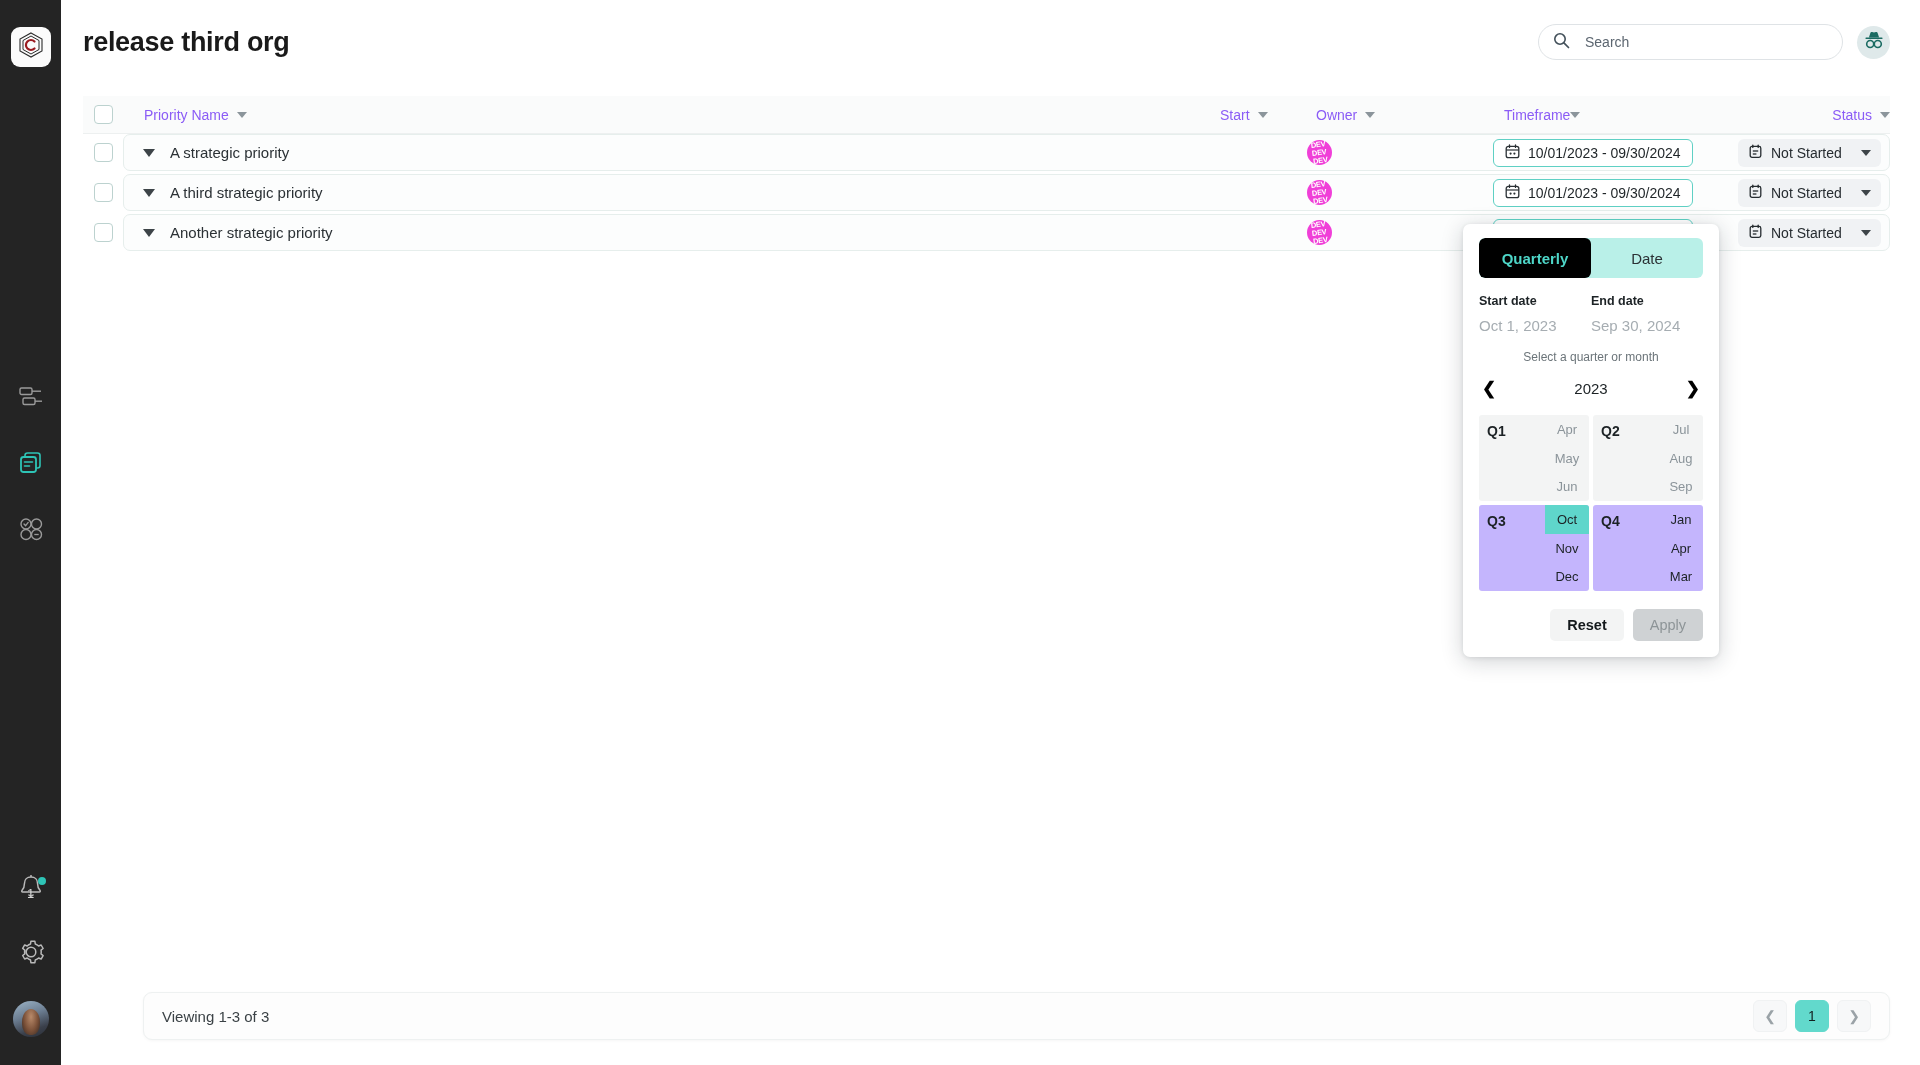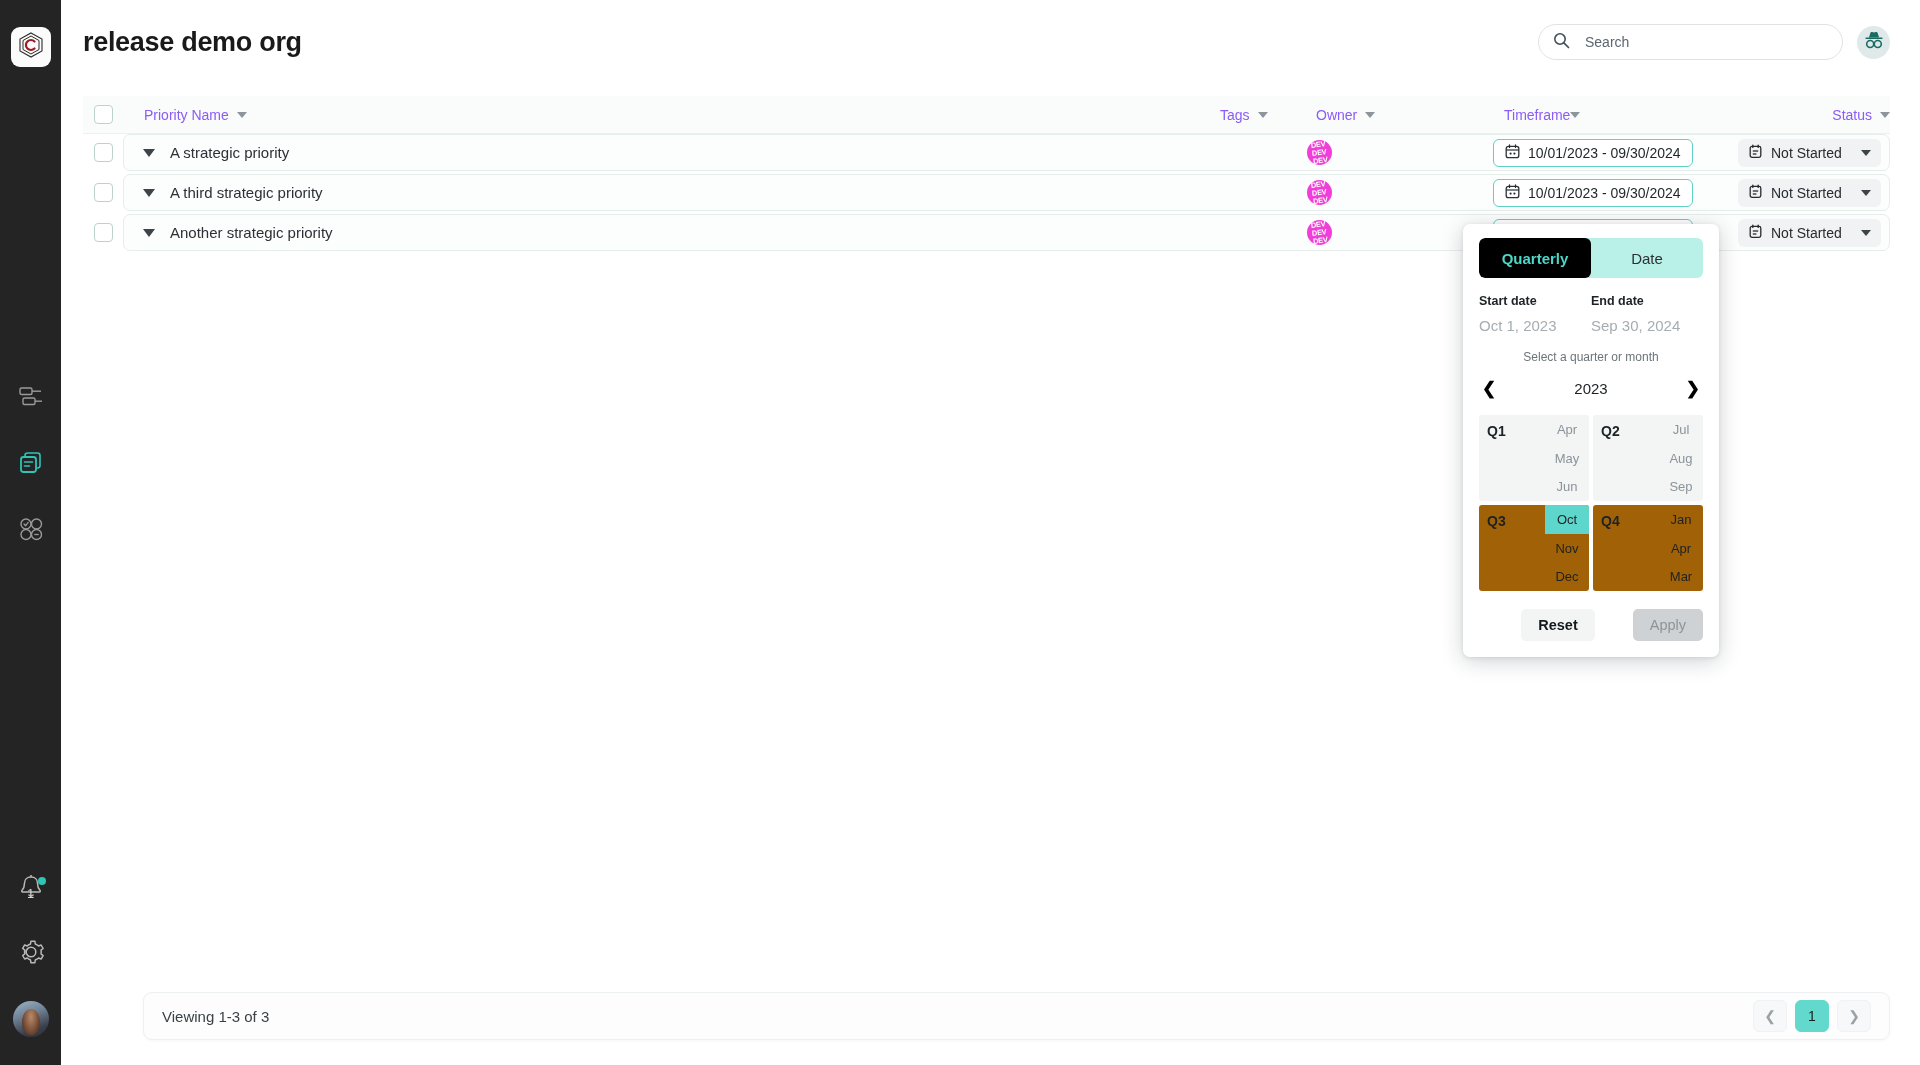--- a/index.html
+++ b/index.html
@@ -168,21 +168,21 @@
   .dp-hint { text-align: center; font-size: 12px; color: #6b7479; margin-bottom: 16px; }
   .yearnav { display: flex; align-items: center; justify-content: space-between; margin-bottom: 18px; padding: 0 3px;}
   .yearnav .nv { font-size: 17px; color: #000; cursor: pointer; line-height: 1; font-weight: bold;}
   .yearnav .yr { font-size: 15px; color: #1c2225; }
 
   .qgrid { display: grid; grid-template-columns: 1fr 1fr; gap: 4px; }
   .qbox {
     display: flex; border-radius: 3px; overflow: hidden;
     background: #f3f4f4; height: 86px;
   }
-  .qbox.hl { background: #a16207; }
+  .qbox.hl { background: #c4b5fd; }
   .qlabel {
     flex: 1; display: flex; align-items: flex-start; padding: 8px 0 0 8px;
     font-size: 14px; font-weight: bold; color: #1c2225;
   }
   .qbox.dim .qlabel { color: #1c2225; }
   .months { width: 44px; display: flex; flex-direction: column; }
   .months div {
     flex: 1; display: flex; align-items: center; justify-content: center;
     font-size: 13px; color: #8b949a; cursor: pointer;
   }
@@ -192,21 +192,20 @@
   .dp-actions { display: flex; justify-content: flex-end; gap: 9px; margin-top: 18px; }
   .btn-reset {
     height: 32px; padding: 0 17px; background: #f3f4f4; border: none; border-radius: 5px;
     font-size: 14.5px; font-weight: bold; color: #14191c; cursor: pointer;
     font-family: "Liberation Sans", sans-serif;
   }
   .btn-apply {
     height: 32px; padding: 0 17px; background: #cfd2d4; border: none; border-radius: 5px;
     font-size: 14.5px; color: #8d9497; cursor: default;
     font-family: "Liberation Sans", sans-serif;
-    margin-left: 29px;
   }
 
   
   .footer {
     position: absolute; left: 82px; right: 30px; bottom: 25px; height: 48px;
     background: #fdfdfd; border: 1px solid #eef1f1; border-radius: 9px;
     box-shadow: 0 1px 3px rgba(0,0,0,.04);
     display: flex; align-items: center; padding: 0 18px;
   }
   .viewing { font-size: 15px; color: #3b4246; }
@@ -288,21 +287,21 @@
       </span>
     </div>
 
     <div class="user-avatar"></div>
   </div>
 </div>
 
 <div class="main">
 
   <div class="topbar">
-    <div class="org-title">release demo org</div>
+    <div class="org-title">release third org</div>
     <div class="topbar-right">
       <div class="search-box">
         <span>
           <svg width="17" height="17" viewBox="0 0 17 17">
             <circle cx="7" cy="7" r="5.2" fill="none" stroke="#43505a" stroke-width="1.6"></circle>
             <line x1="10.9" y1="10.9" x2="15.5" y2="15.5" stroke="#43505a" stroke-width="1.7" stroke-linecap="round"></line>
           </svg>
         </span>
         <input type="text" placeholder="Search" style="">
       </div>
@@ -325,21 +324,21 @@
 
     <div class="thead">
       <div class="col-check">
         <div class="cbox"></div>
       </div>
       <div class="col-name">
         <span>Priority Name</span>
         <span class="caret"></span>
       </div>
       <div class="col-tags">
-        <span>Tags</span>
+        <span>Start</span>
         <span class="caret"></span>
       </div>
       <div class="col-owner">
         <span>Owner</span>
         <span class="caret"></span>
       </div>
       <div class="col-time">
         <span>Timeframe</span>
         <span class="caret"></span>
       </div>

